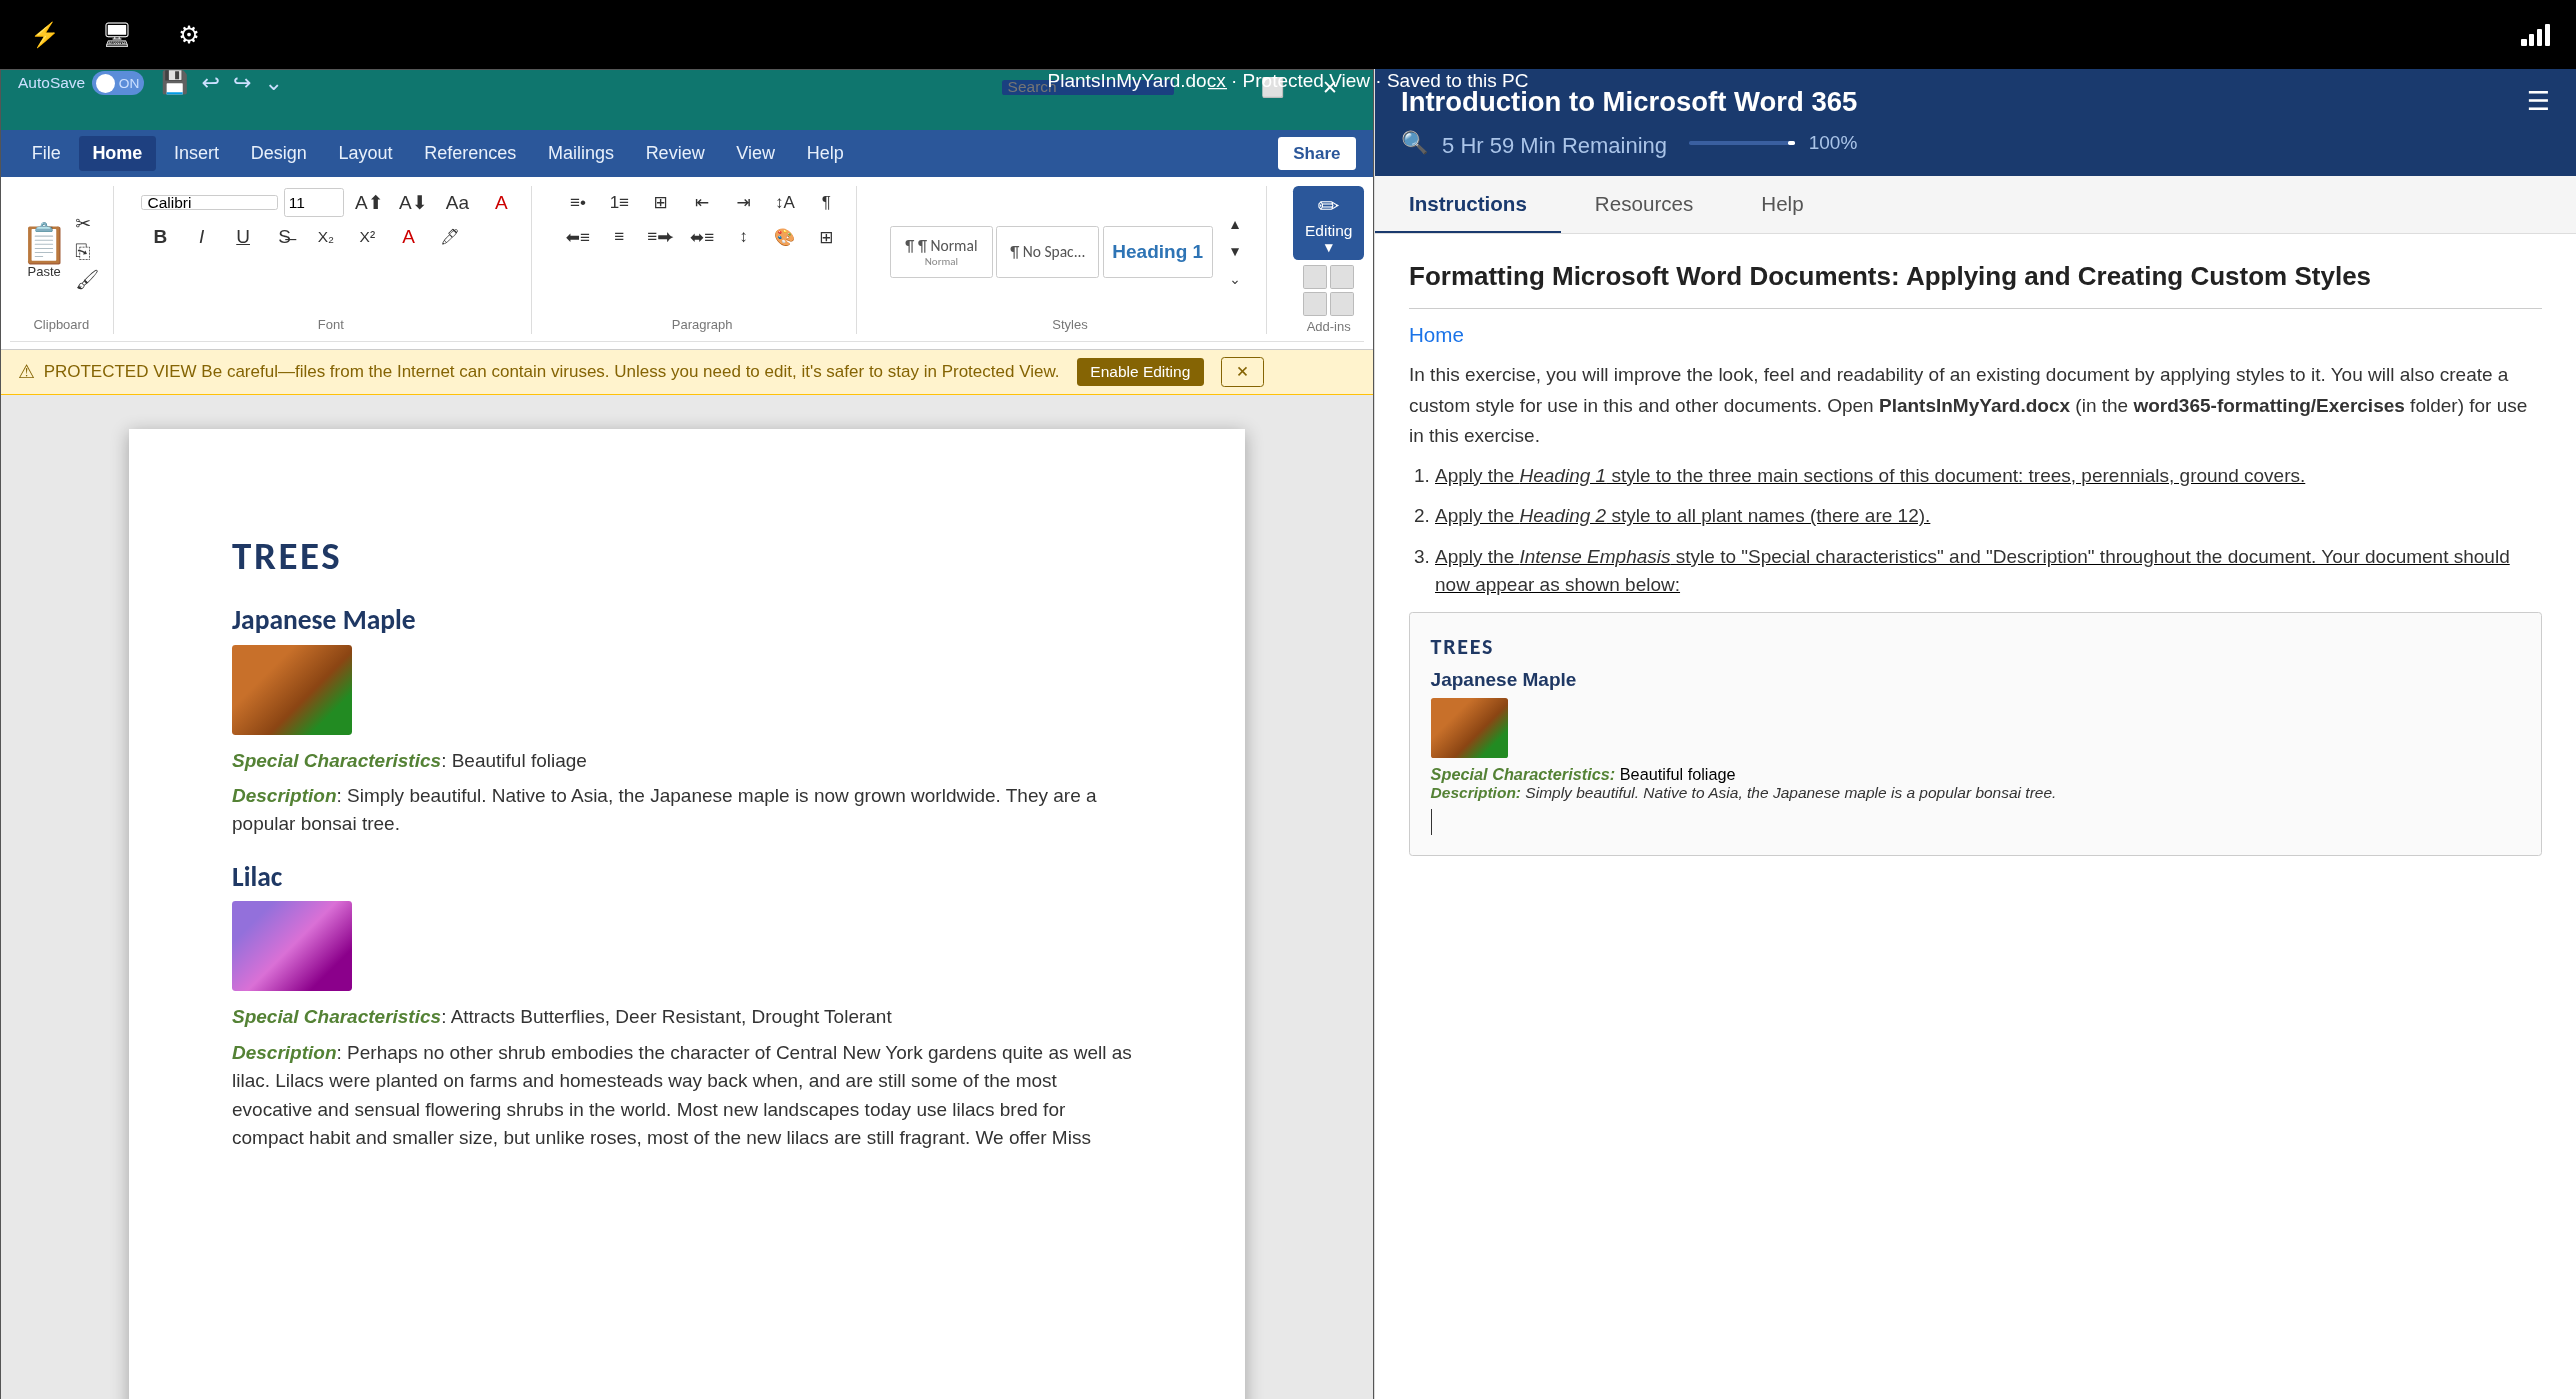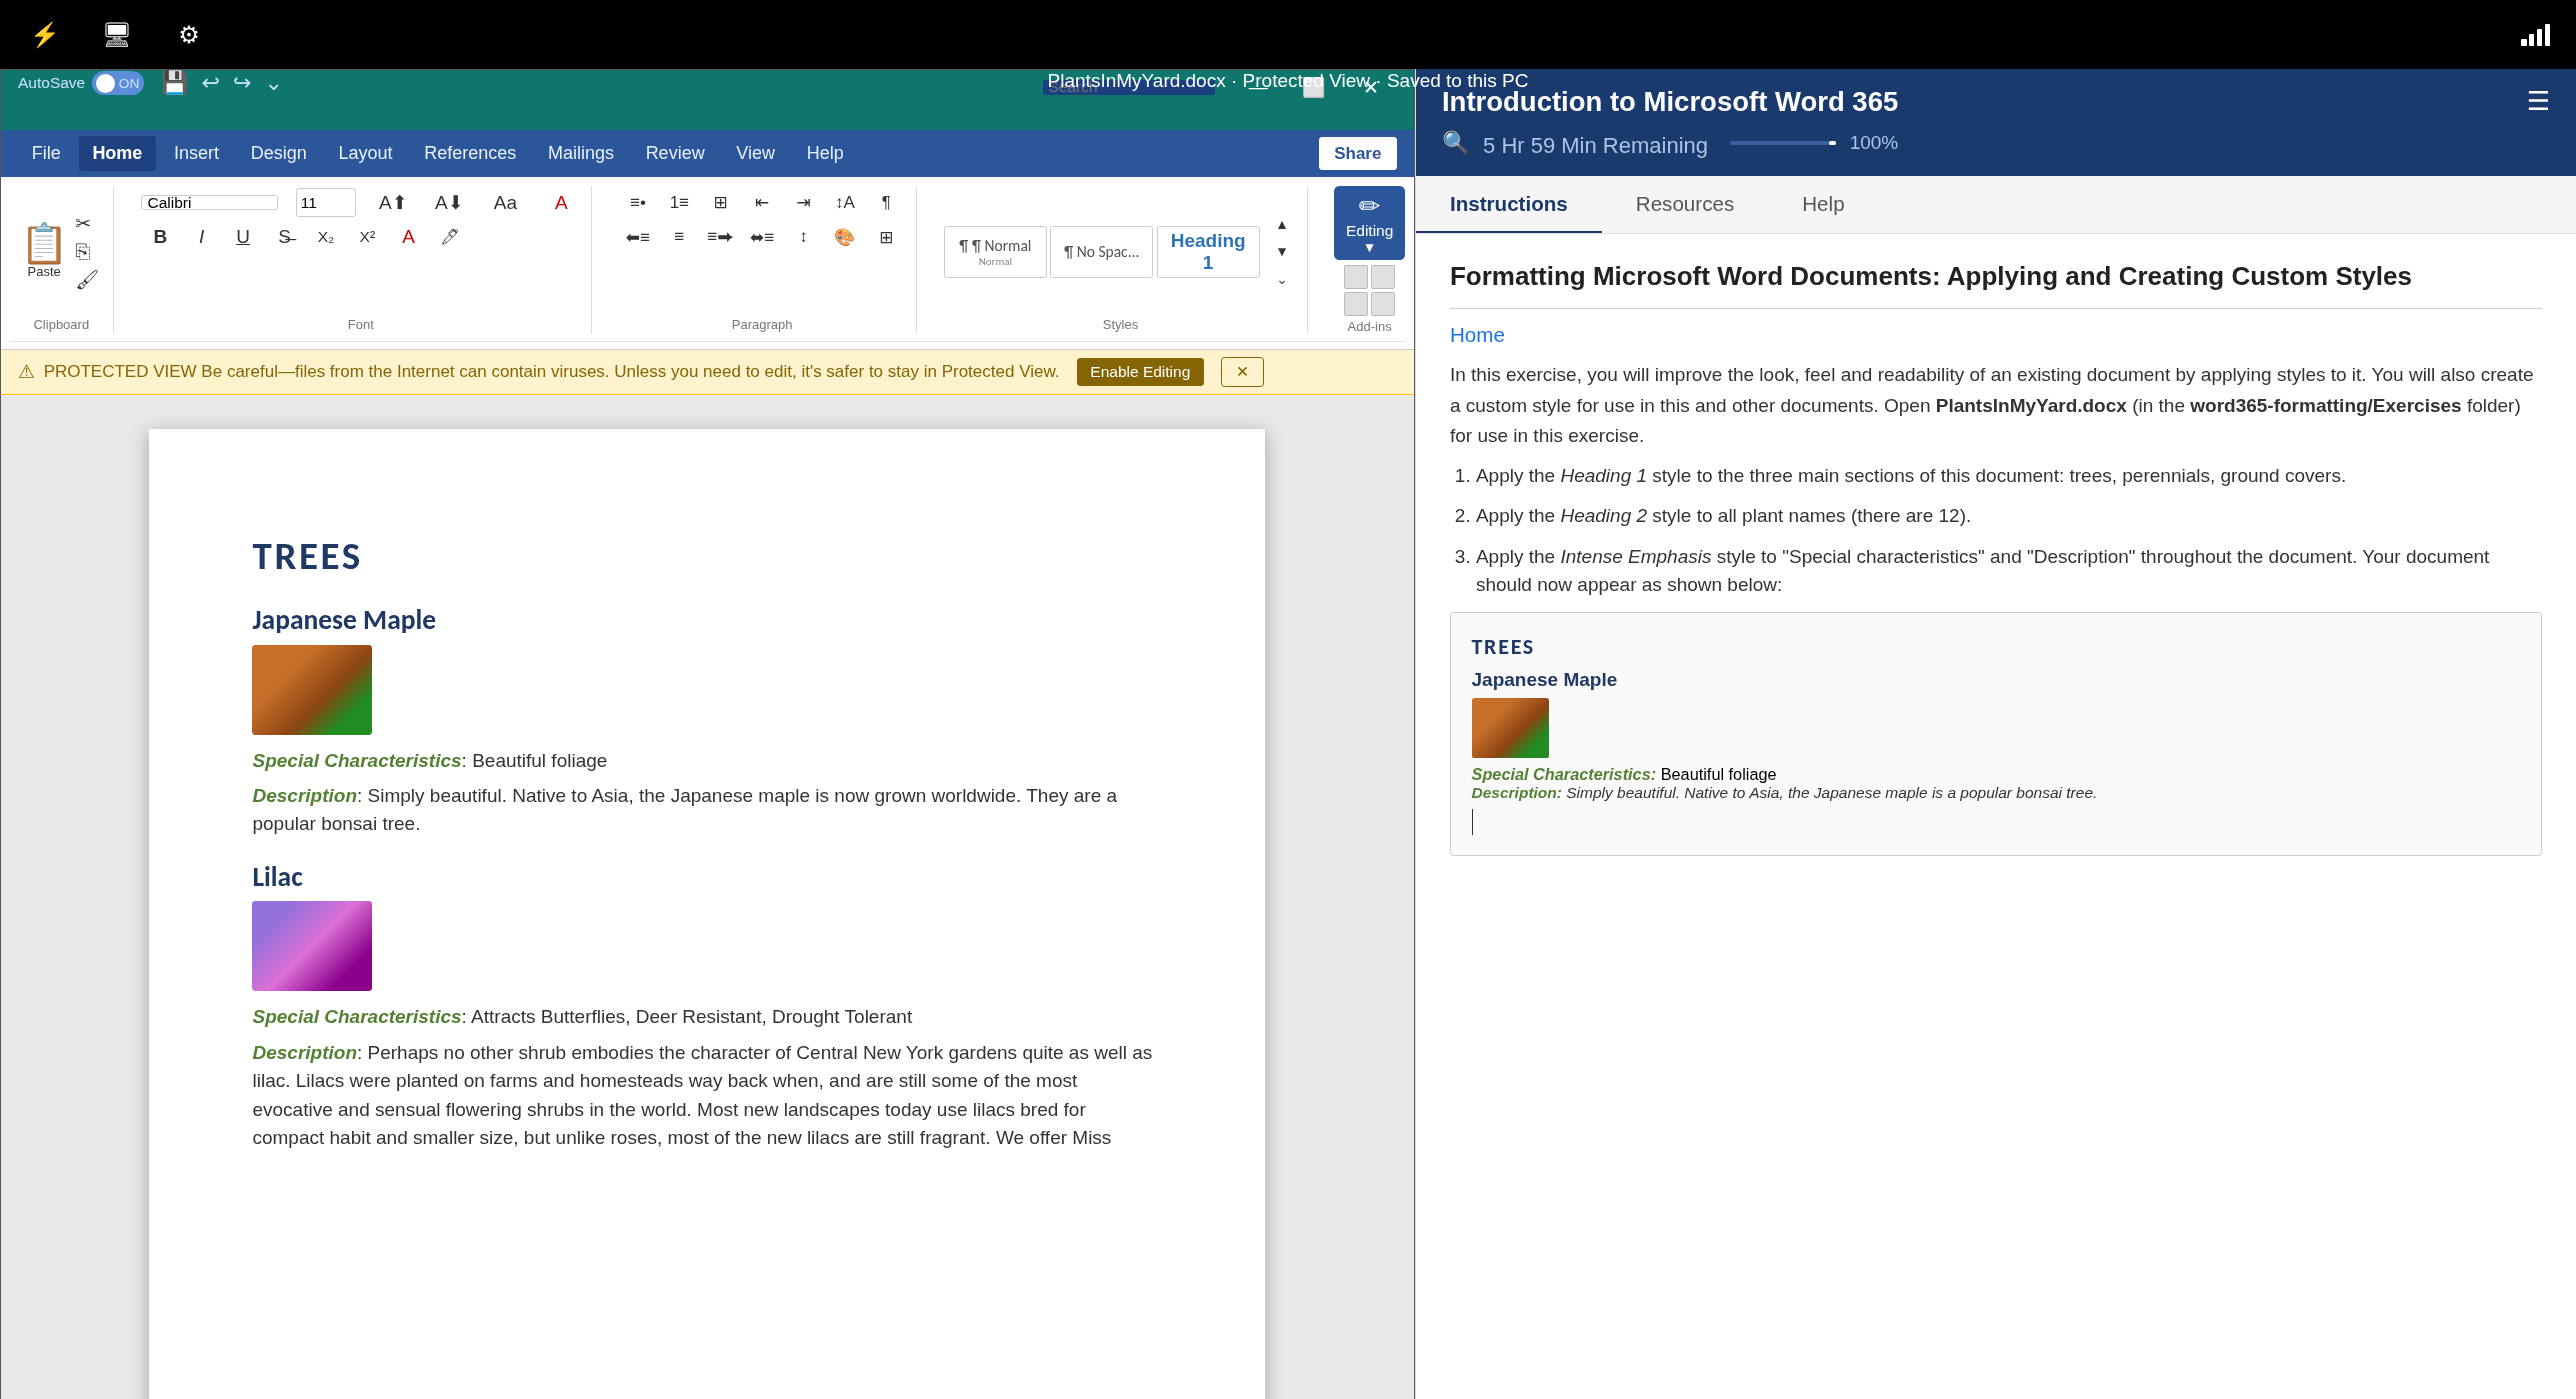--- a/index.html
+++ b/index.html
@@ -77,21 +77,21 @@
     .panel-subtitle { color: #aac4e8; font-size: 22px; margin-top: 6.9px; }
     .panel-tabs { display: flex; background: #f5f5f5; border-bottom: 1.7px solid #ddd; }
     .panel-tab { padding: 15.5px 34px; font-size: 20.6px; cursor: pointer; color: #555; border-bottom: 2.6px solid transparent; }
     .panel-tab.active { color: #1a3a6e; border-bottom-color: #1a3a6e; font-weight: 600; }
     .panel-content { flex: 1; padding: 26px 34px; overflow-y: auto; }
     .panel-section-title { font-size: 26px; font-weight: 700; color: #222; margin-bottom: 13.7px; line-height: 1.3; }
     .panel-divider { border: none; border-top: 0.9px solid #ccc; margin: 13.7px 0; }
     .panel-link { color: #1a73e8; font-size: 20.6px; cursor: pointer; text-decoration: none; margin-bottom: 13.7px; display: block; }
     .panel-text { font-size: 19px; color: #333; line-height: 1.6; margin-bottom: 10.3px; }
     .panel-bold { font-weight: 700; }
-    .instructions-list { padding-left: 26px; margin-bottom: 4px; }
+    .instructions-list { padding-left: 26px; margin-bottom: 4px; text-decoration: underline; }
     .instructions-list li { font-size: 19px; color: #333; margin-bottom: 12px; line-height: 1.5; }
     .preview-box { border: 1.7px solid #ccc; border-radius: 3.4px; padding: 20.6px; margin-top: 8.6px; background: #fafafa; }
     .preview-title { font-size: 22px; font-weight: 700; color: #1f3864; letter-spacing: 1.7px; margin-bottom: 8.6px; font-family: 'Calibri Light', Calibri, sans-serif; }
     .preview-plant { font-size: 19px; color: #1f3864; font-weight: 700; margin-bottom: 6.9px; }
     .preview-img { width: 77px; height: 60px; border-radius: 2.6px; margin-bottom: 6.9px; }
     .preview-special { font-size: 16.3px; }
     .preview-special .label { color: #548235; font-style: italic; font-weight: 700; }
     .preview-desc { font-size: 15.5px; color: #333; font-style: italic; }
 
     
@@ -184,21 +184,21 @@
                 <div class="clip-icon">✂</div>
                 <div class="clip-icon">⎘</div>
                 <div class="clip-icon">🖌</div>
               </div>
             </div>
             <div class="rsec-label">Clipboard</div>
           </div>
 
           <div class="rsec">
             <div class="rsec-content" style="flex-direction:column; gap:3.4px; align-items:flex-start;">
-              <div style="display:flex; gap:18px; align-items:center;">
+              <div style="display:flex; gap:6px; align-items:center;">
                 <input type="text" class="font-select" value="Calibri" style="">
                 <input type="text" class="font-size-select" value="11" style="">
                 <div class="rib-btn" style="font-size:19px;">A⬆</div>
                 <div class="rib-btn" style="font-size:19px;">A⬇</div>
                 <div class="rib-btn" style="font-size:19px;">Aa</div>
                 <div class="rib-btn" style="font-size:19px; color:#c00;">A</div>
               </div>
               <div style="display:flex; gap:3.4px; align-items:center;">
                 <div class="rib-btn" style="font-weight:700; font-size:19px;">B</div>
                 <div class="rib-btn" style="font-style:italic; font-size:19px;">I</div>

